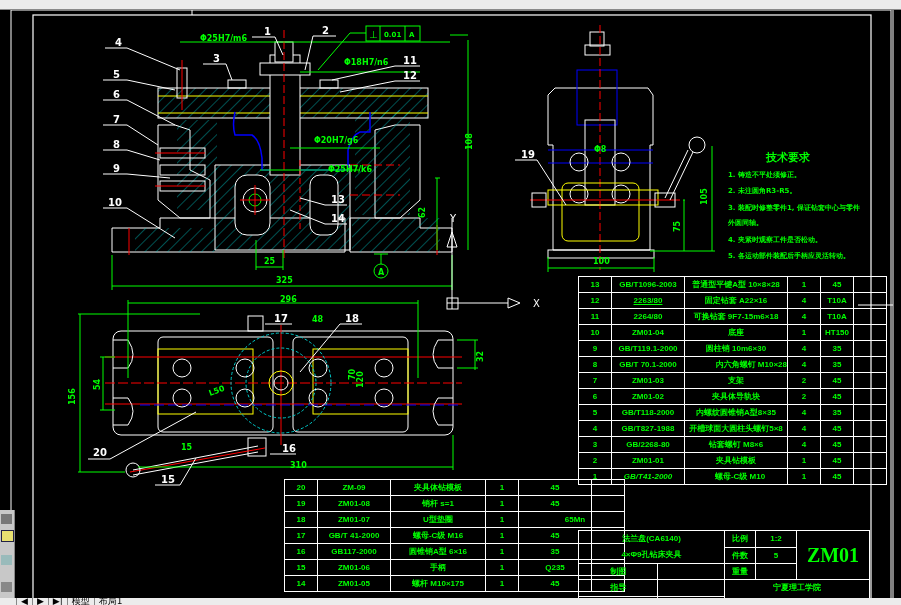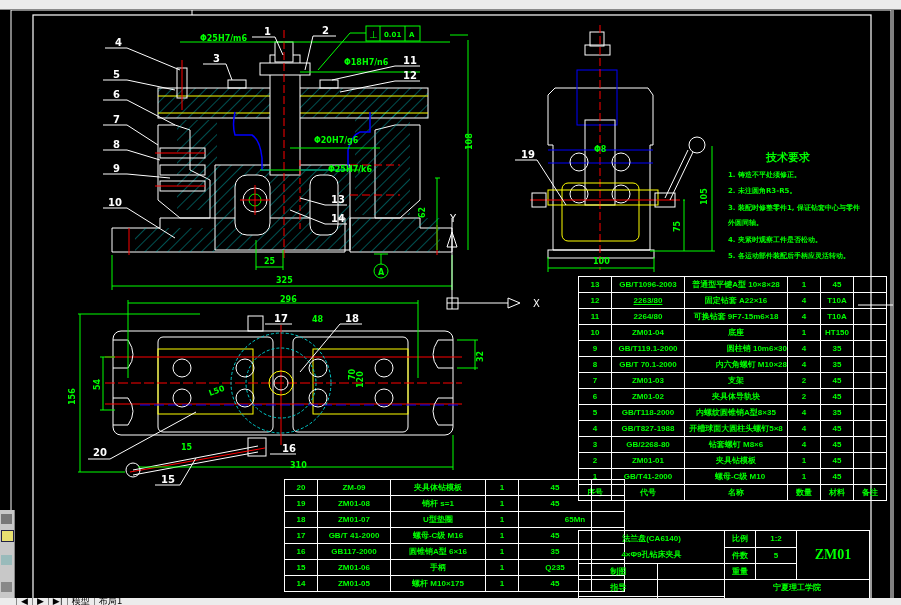--- a/index.html
+++ b/index.html
@@ -354,21 +354,21 @@
           <td style="width: 32px;">10</td>
           <td style="width: 72px;">ZM01-04</td>
           <td style="width: 94px;">底座</td>
           <td style="width: 32px;">1</td>
           <td style="width: 32px;">HT150</td>
           <td style="width: 32px;"></td>
         </tr>
         <tr>
           <td style="width: 32px;">9</td>
           <td style="width: 72px;">GB/T119.1-2000</td>
-          <td style="width: 94px; text-align: right;">圆柱销 10m6×30</td>
+          <td style="width: 94px;">圆柱销 10m6×30</td>
           <td style="width: 32px;">4</td>
           <td style="width: 32px;">35</td>
           <td style="width: 32px;"></td>
         </tr>
         <tr>
           <td style="width: 32px;">8</td>
           <td style="width: 72px;">GB/T 70.1-2000</td>
           <td style="width: 94px; text-align: right;">内六角螺钉 M10×28</td>
           <td style="width: 32px;">4</td>
           <td style="width: 32px;">35</td>
@@ -417,33 +417,25 @@
         <tr>
           <td style="width: 32px;">2</td>
           <td style="width: 72px;">ZM01-01</td>
           <td style="width: 94px;">夹具钻模板</td>
           <td style="width: 32px;">1</td>
           <td style="width: 32px;">45</td>
           <td style="width: 32px;"></td>
         </tr>
         <tr>
           <td style="width: 32px;">1</td>
-          <td style="width: 72px;">GB/T41-2000</td>
+          <td style="width: 72px; font-style: italic;">GB/T41-2000</td>
           <td style="width: 94px; padding-left: 8px;">螺母-C级 M10</td>
           <td style="width: 32px;">1</td>
           <td style="width: 32px;">45</td>
           <td style="width: 32px;"></td>
-        </tr>
-        <tr>
-          <td style="width: 32px;">序号</td>
-          <td style="width: 72px;">代号</td>
-          <td style="width: 94px;">名称</td>
-          <td style="width: 32px;">数量</td>
-          <td style="width: 32px;">材料</td>
-          <td style="width: 32px;">备注</td>
         </tr>
       </tbody>
   </table>
 </div>
 
 <div class="tbl" style="left:284px;top:479px;">
   <table>
     <tbody id="pll">
         <tr>
           <td style="width: 32px;">20</td>
@@ -508,21 +500,21 @@
 <div class="tbl" style="left:578px;top:512px;margin-top:18px;">
   <table>
     <tbody>
         <tr>
       <td colspan="2" rowspan="2" style="width:145px;height:32px;line-height:16px;">
         <div>法兰盘(CA6140)</div>
         <div>4×Φ9孔钻床夹具</div>
       </td>
       <td style="width:30px;">比例</td>
       <td style="width:40px;">1:2</td>
-      <td rowspan="3" style="width:72px;font-size:14px;font-family:'Liberation Serif',serif;">ZM01</td>
+      <td rowspan="3" style="width:72px;font-size:20px;font-family:'Liberation Serif',serif;">ZM01</td>
     </tr>
     <tr>
       <td>件数</td>
       <td>5</td>
     </tr>
     <tr>
       <td style="width:62px;">制图</td>
       <td style="width:52px;"></td>
       <td>重量</td>
       <td></td>

